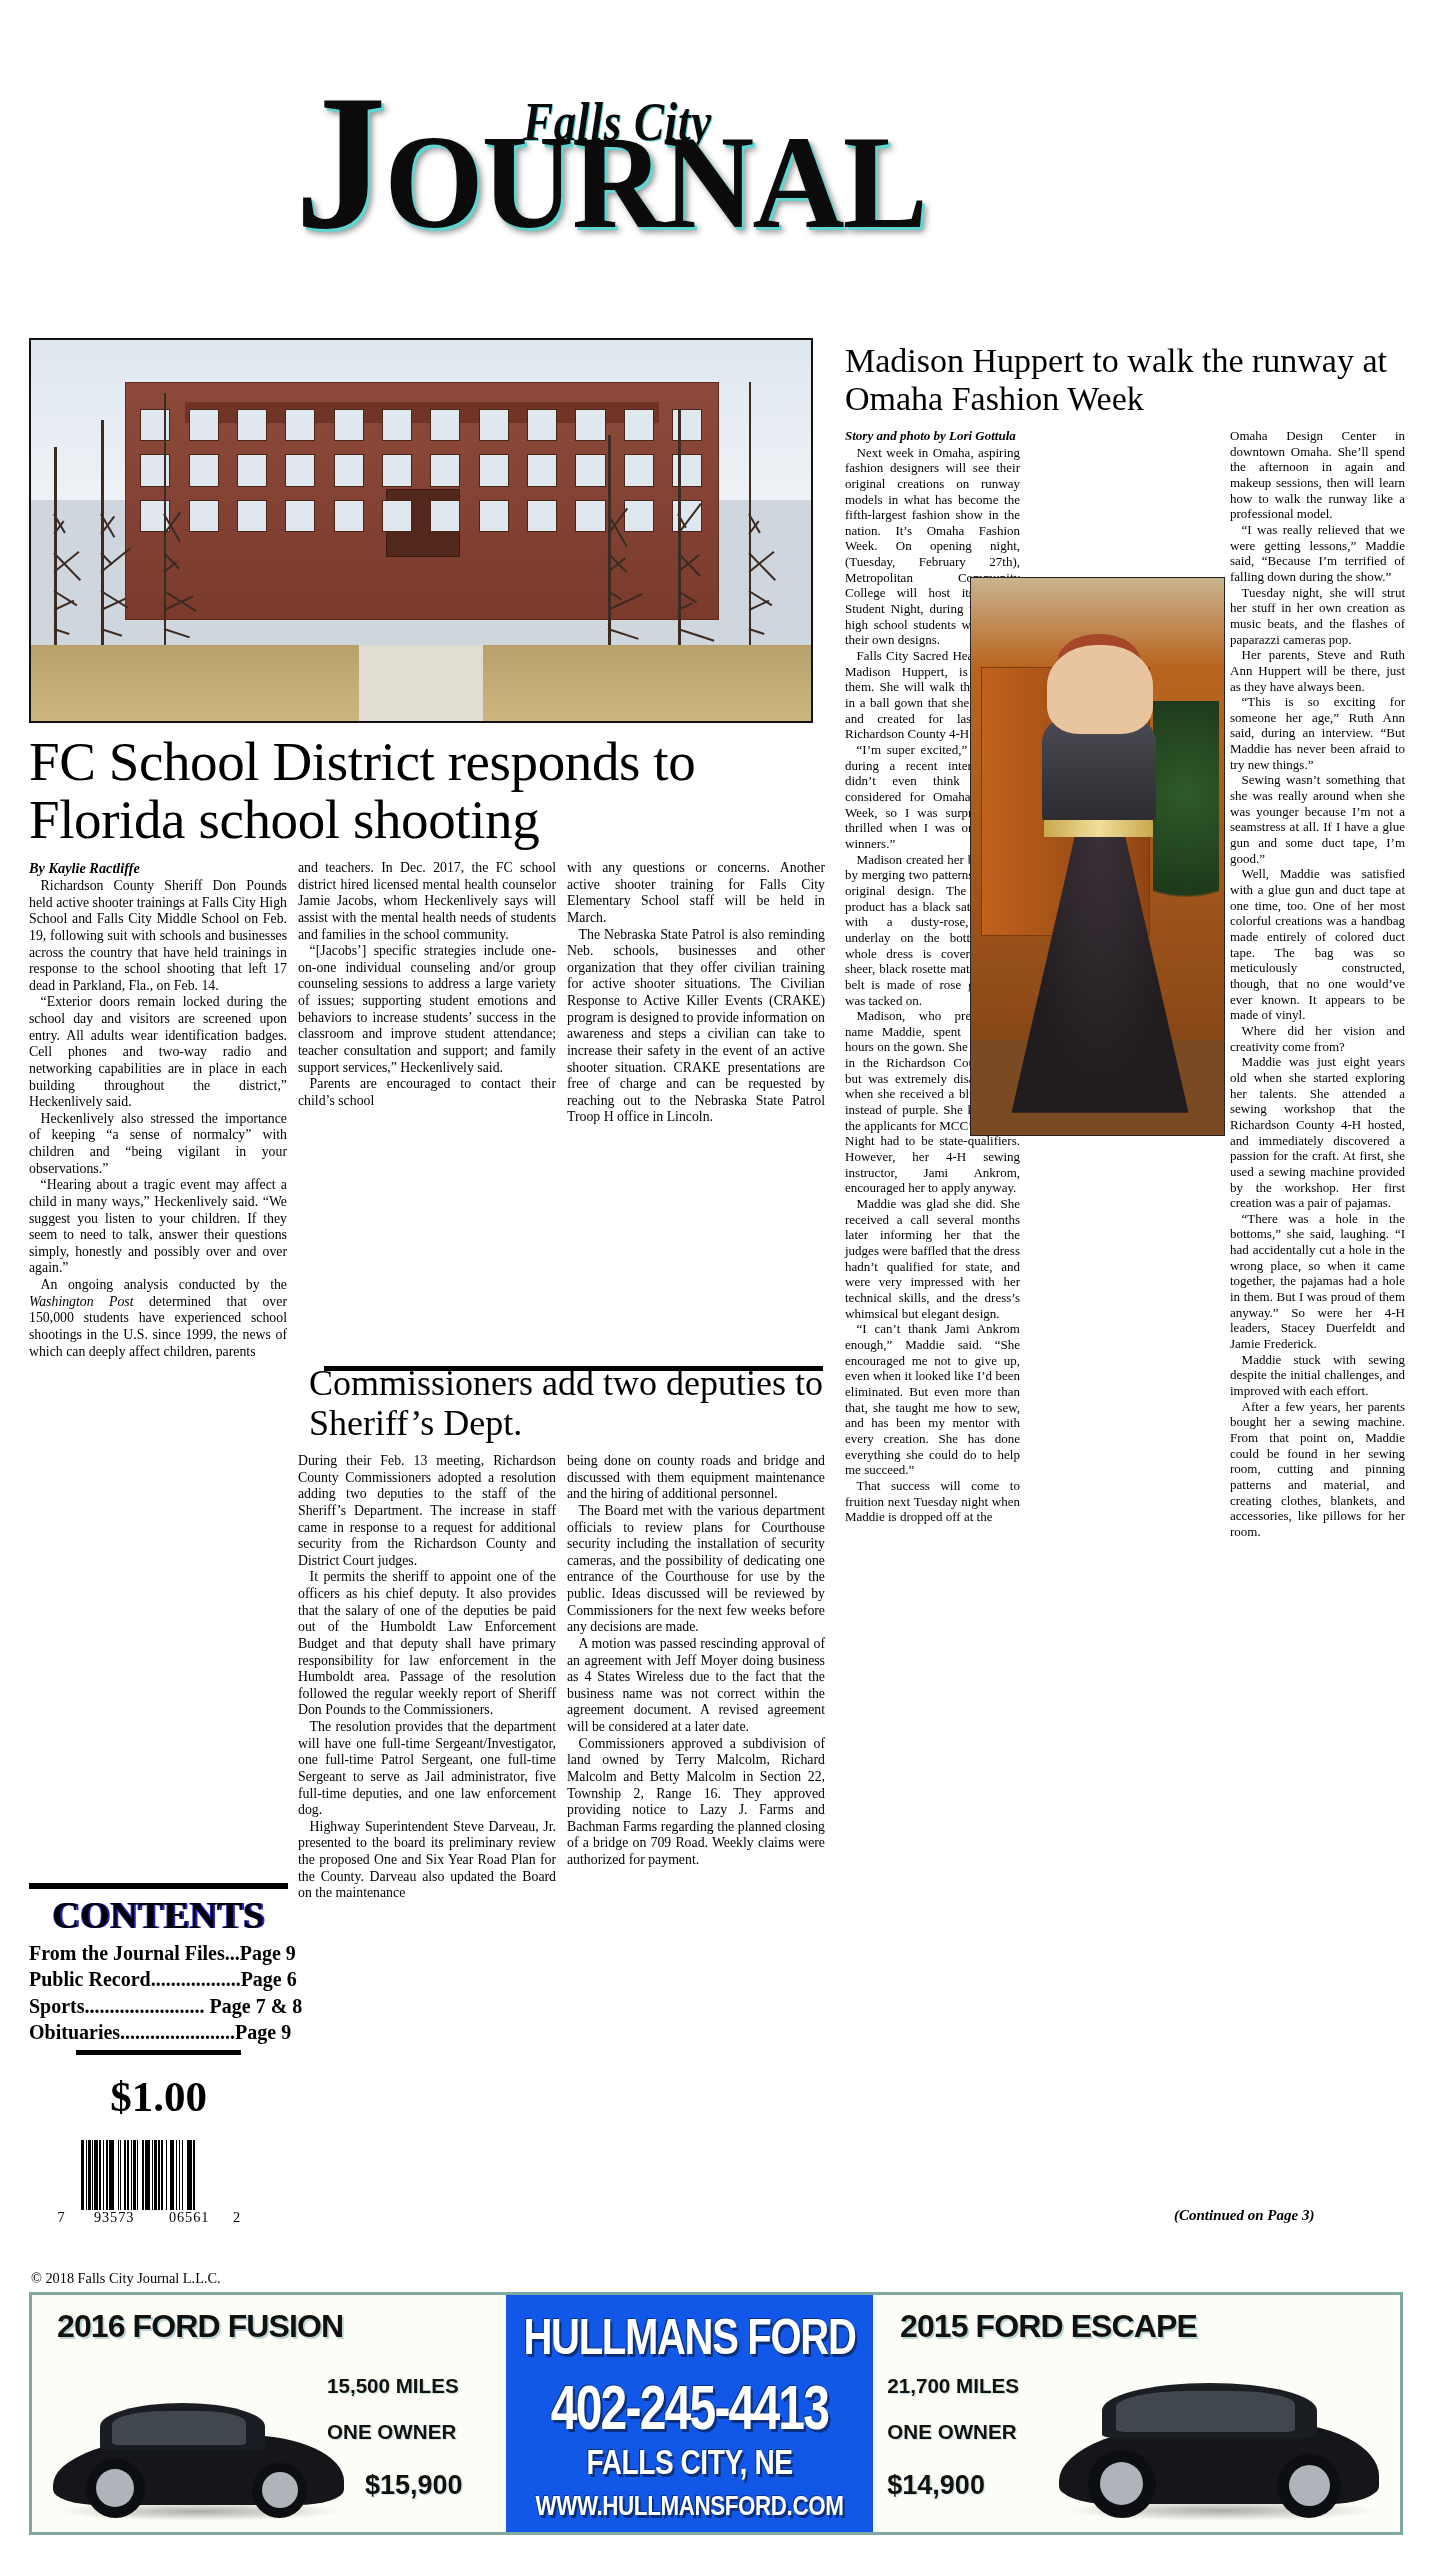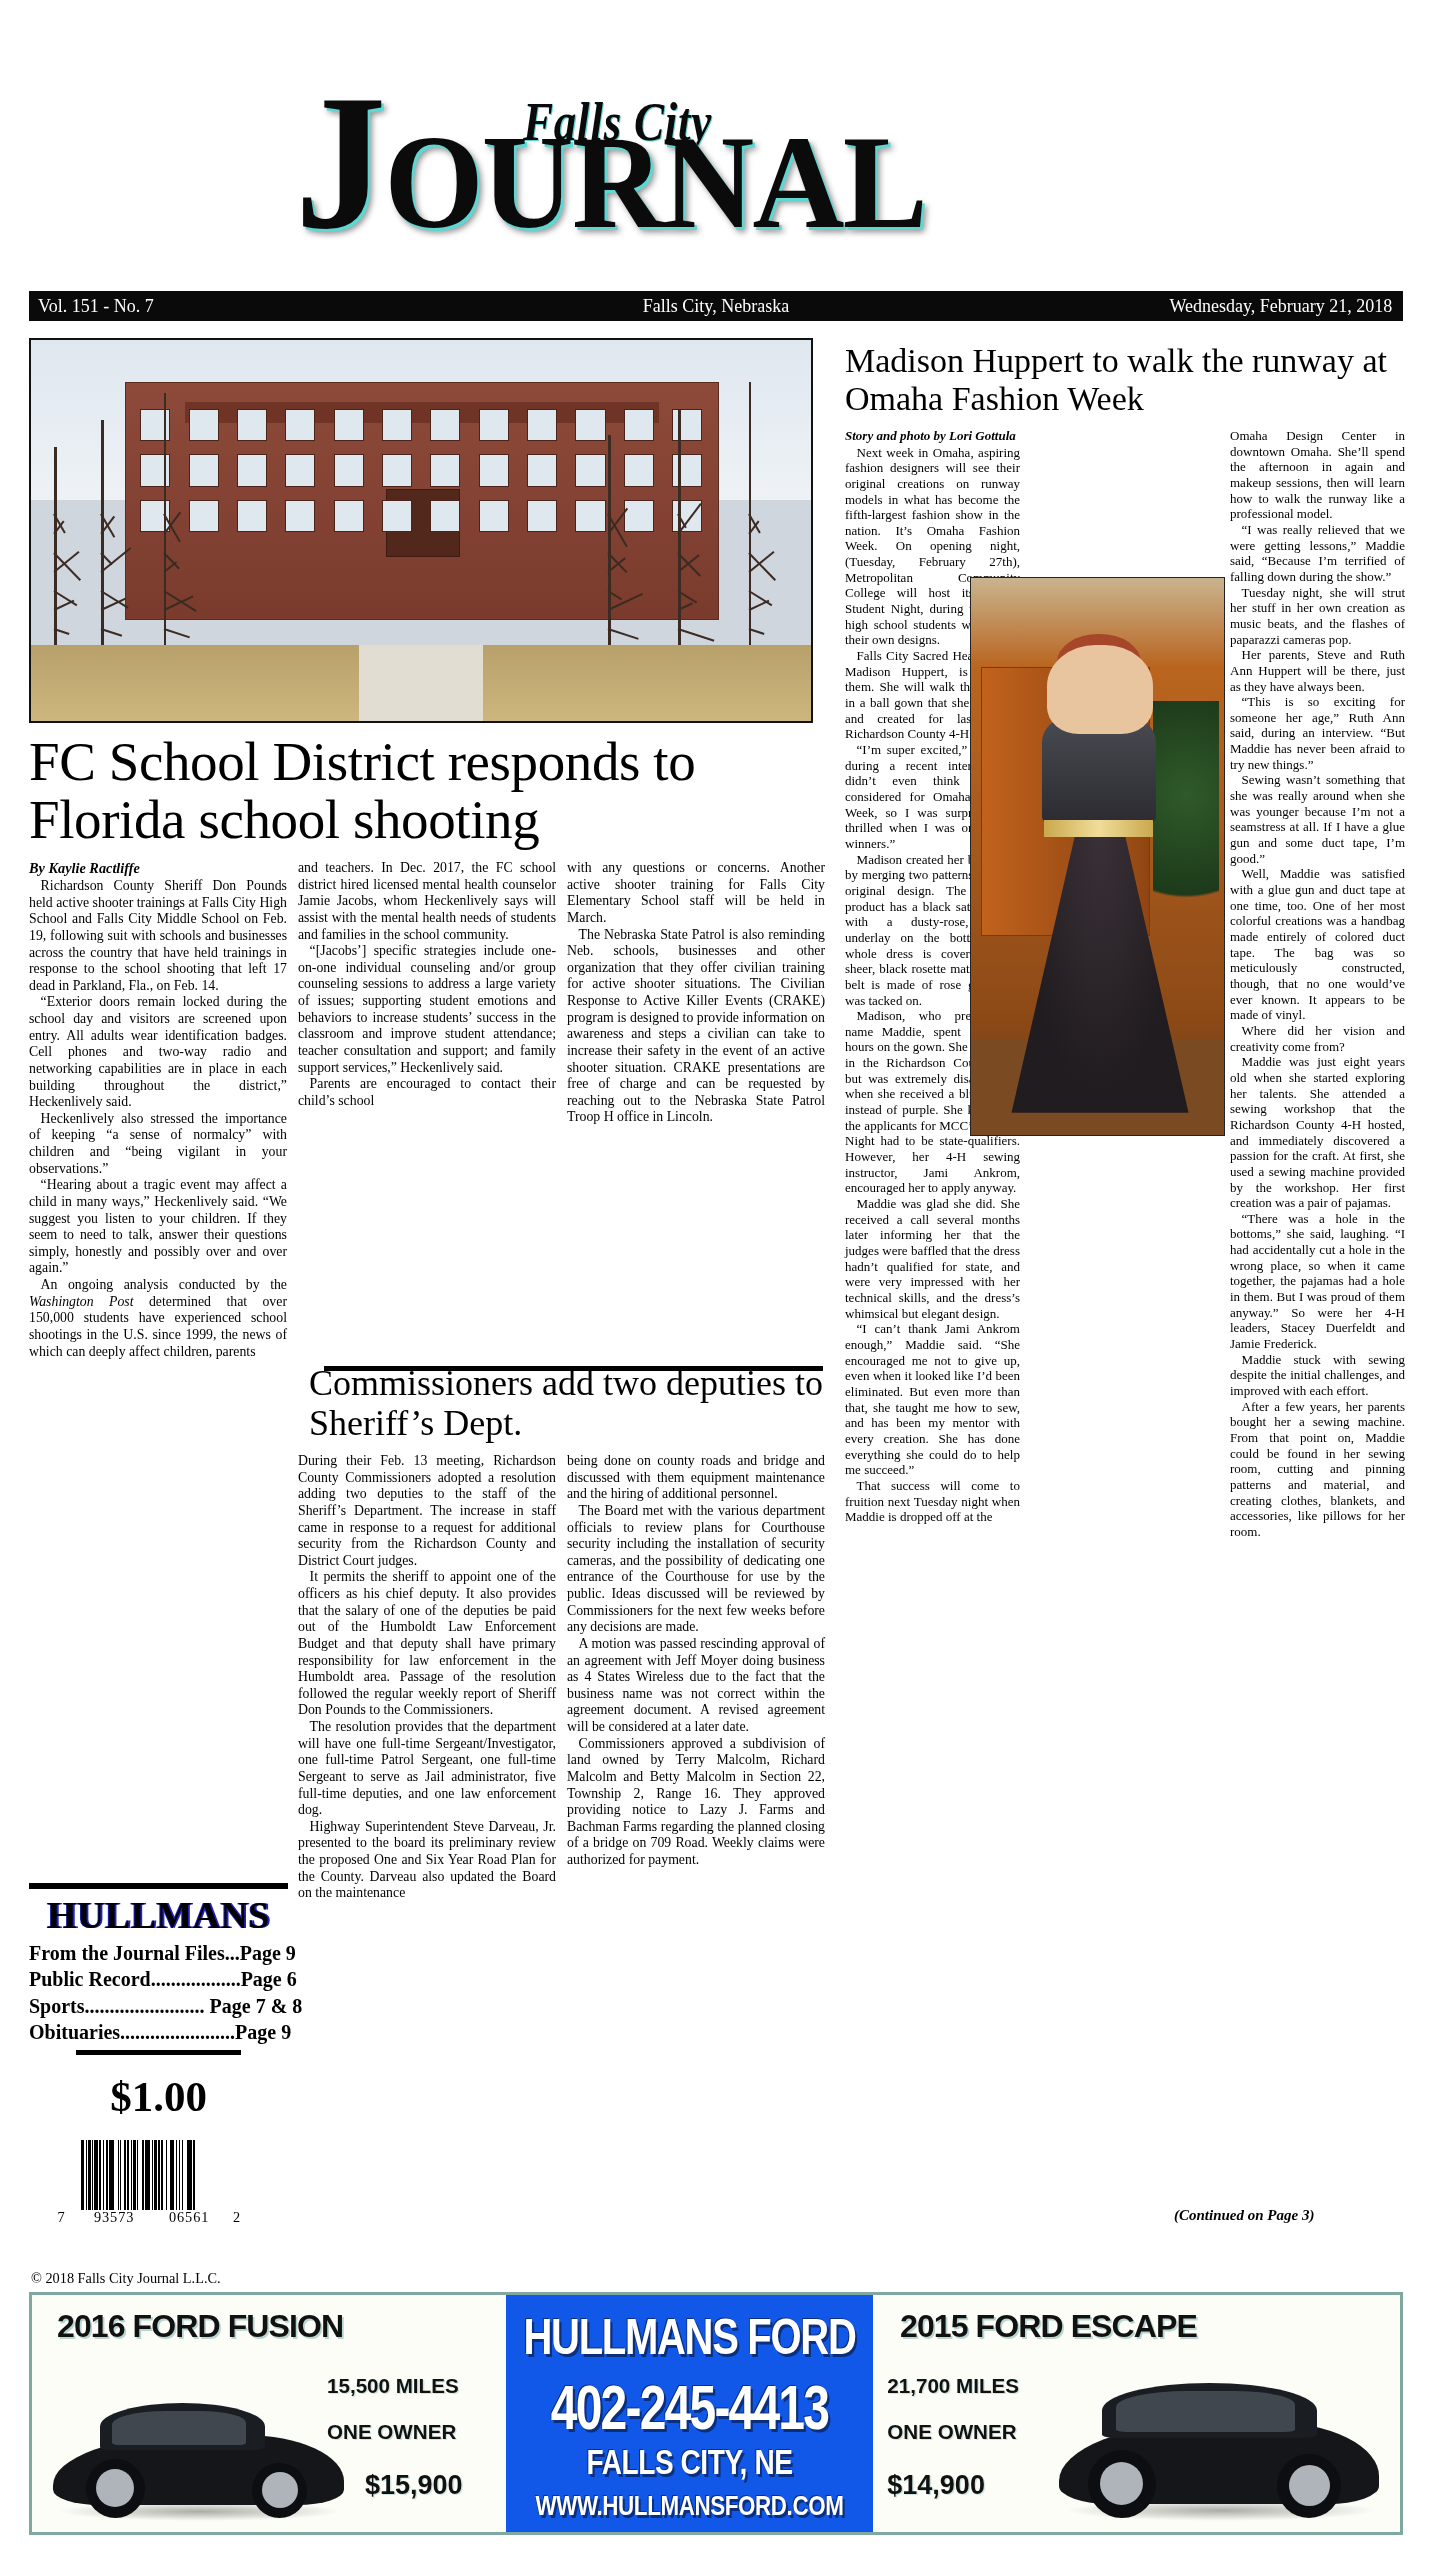--- a/index.html
+++ b/index.html
@@ -135,25 +135,20 @@
 
 <div class="page">
 
   <div class="masthead">
     <div class="mh-inner">
       <div class="mh-falls">Falls City</div>
       <div class="mh-journal"><span class="cap">J</span><span class="sc">OURNAL</span></div>
     </div>
   </div>
 
-  <div class="volbar">
-    <div class="vb-left">Vol. 151 - No. 7</div>
-    <div class="vb-mid">Falls City, Nebraska</div>
-    <div class="vb-right">Wednesday, February 21, 2018</div>
-  </div>
 
   <div class="photo-school">
     <div class="sky"></div>
     <div class="ground"></div>
     <div class="walk"></div>
     <div class="bld">
       <div class="bldtop"></div>
       <div class="entry"></div>
     </div>
     <div id="winhost">
@@ -280,21 +275,21 @@
   </div>
   <div class="col" style="left:567px;top:1453px;width:258px;height:778px;">
     <p class="nd">being done on county roads and bridge and discussed with them equipment maintenance and the hiring of additional personnel.</p>
     <p>The Board met with the various department officials to review plans for Courthouse security including the installation of security cameras, and the possibility of dedicating one entrance of the Courthouse for use by the public. Ideas discussed will be reviewed by Commissioners for the next few weeks before any decisions are made.</p>
     <p>A motion was passed rescinding approval of an agreement with Jeff Moyer doing business as 4 States Wireless due to the fact that the business name was not correct within the agreement document. A revised agreement will be considered at a later date.</p>
     <p>Commissioners approved a subdivision of land owned by Terry Malcolm, Richard Malcolm and Betty Malcolm in Section 22, Township 2, Range 16. They approved providing notice to Lazy J. Farms and Bachman Farms regarding the planned closing of a bridge on 709 Road. Weekly claims were authorized for payment.</p>
   </div>
 
   <div class="contents">
     <div class="c-rule-top"></div>
-    <div class="c-title">HULLMANS</div>
+    <div class="c-title">CONTENTS</div>
     <div class="c-line">From the Journal Files...Page 9</div>
     <div class="c-line">Public Record..................Page 6</div>
     <div class="c-line">Sports........................ Page 7 &amp; 8</div>
     <div class="c-line">Obituaries.......................Page 9</div>
     <div class="c-rule-bot"></div>
   </div>
 
   <div class="price">$1.00</div>
   <div class="barcode" id="barcode">
       <div class="b" style="left: 0px; width: 2.7px;"></div>

